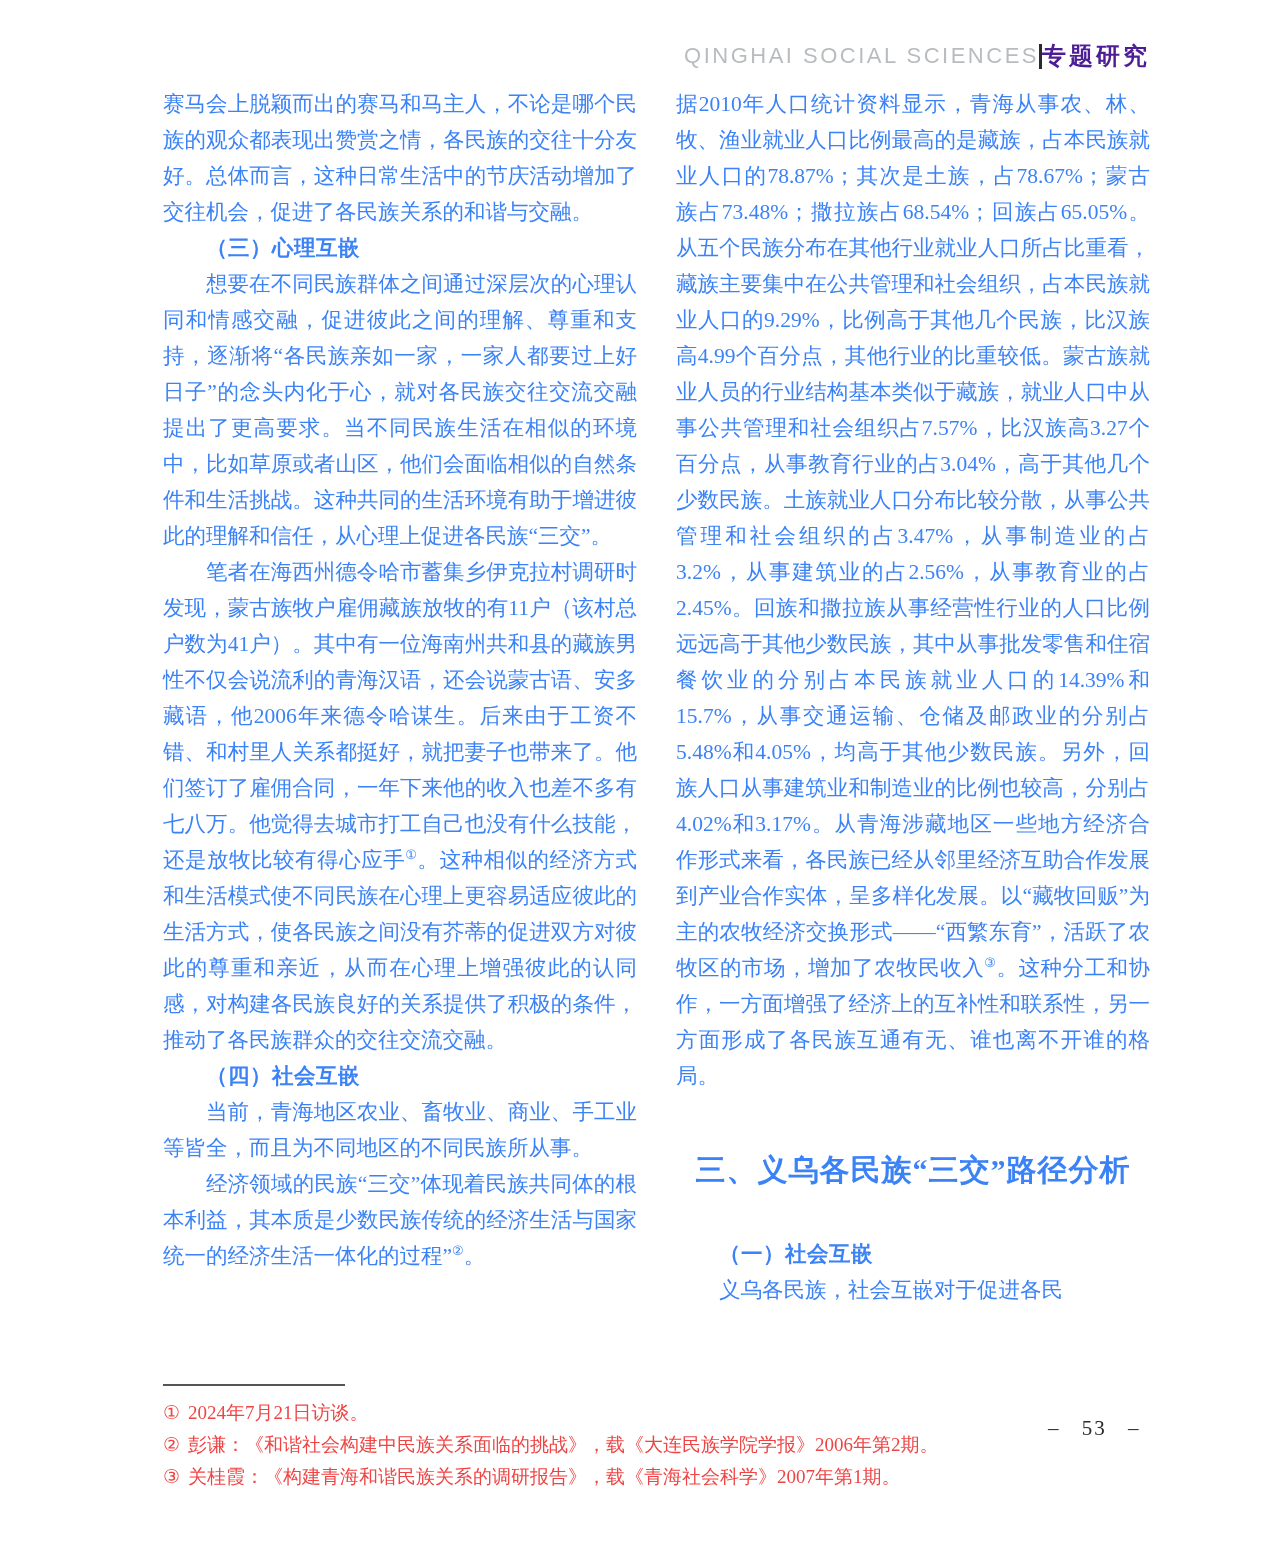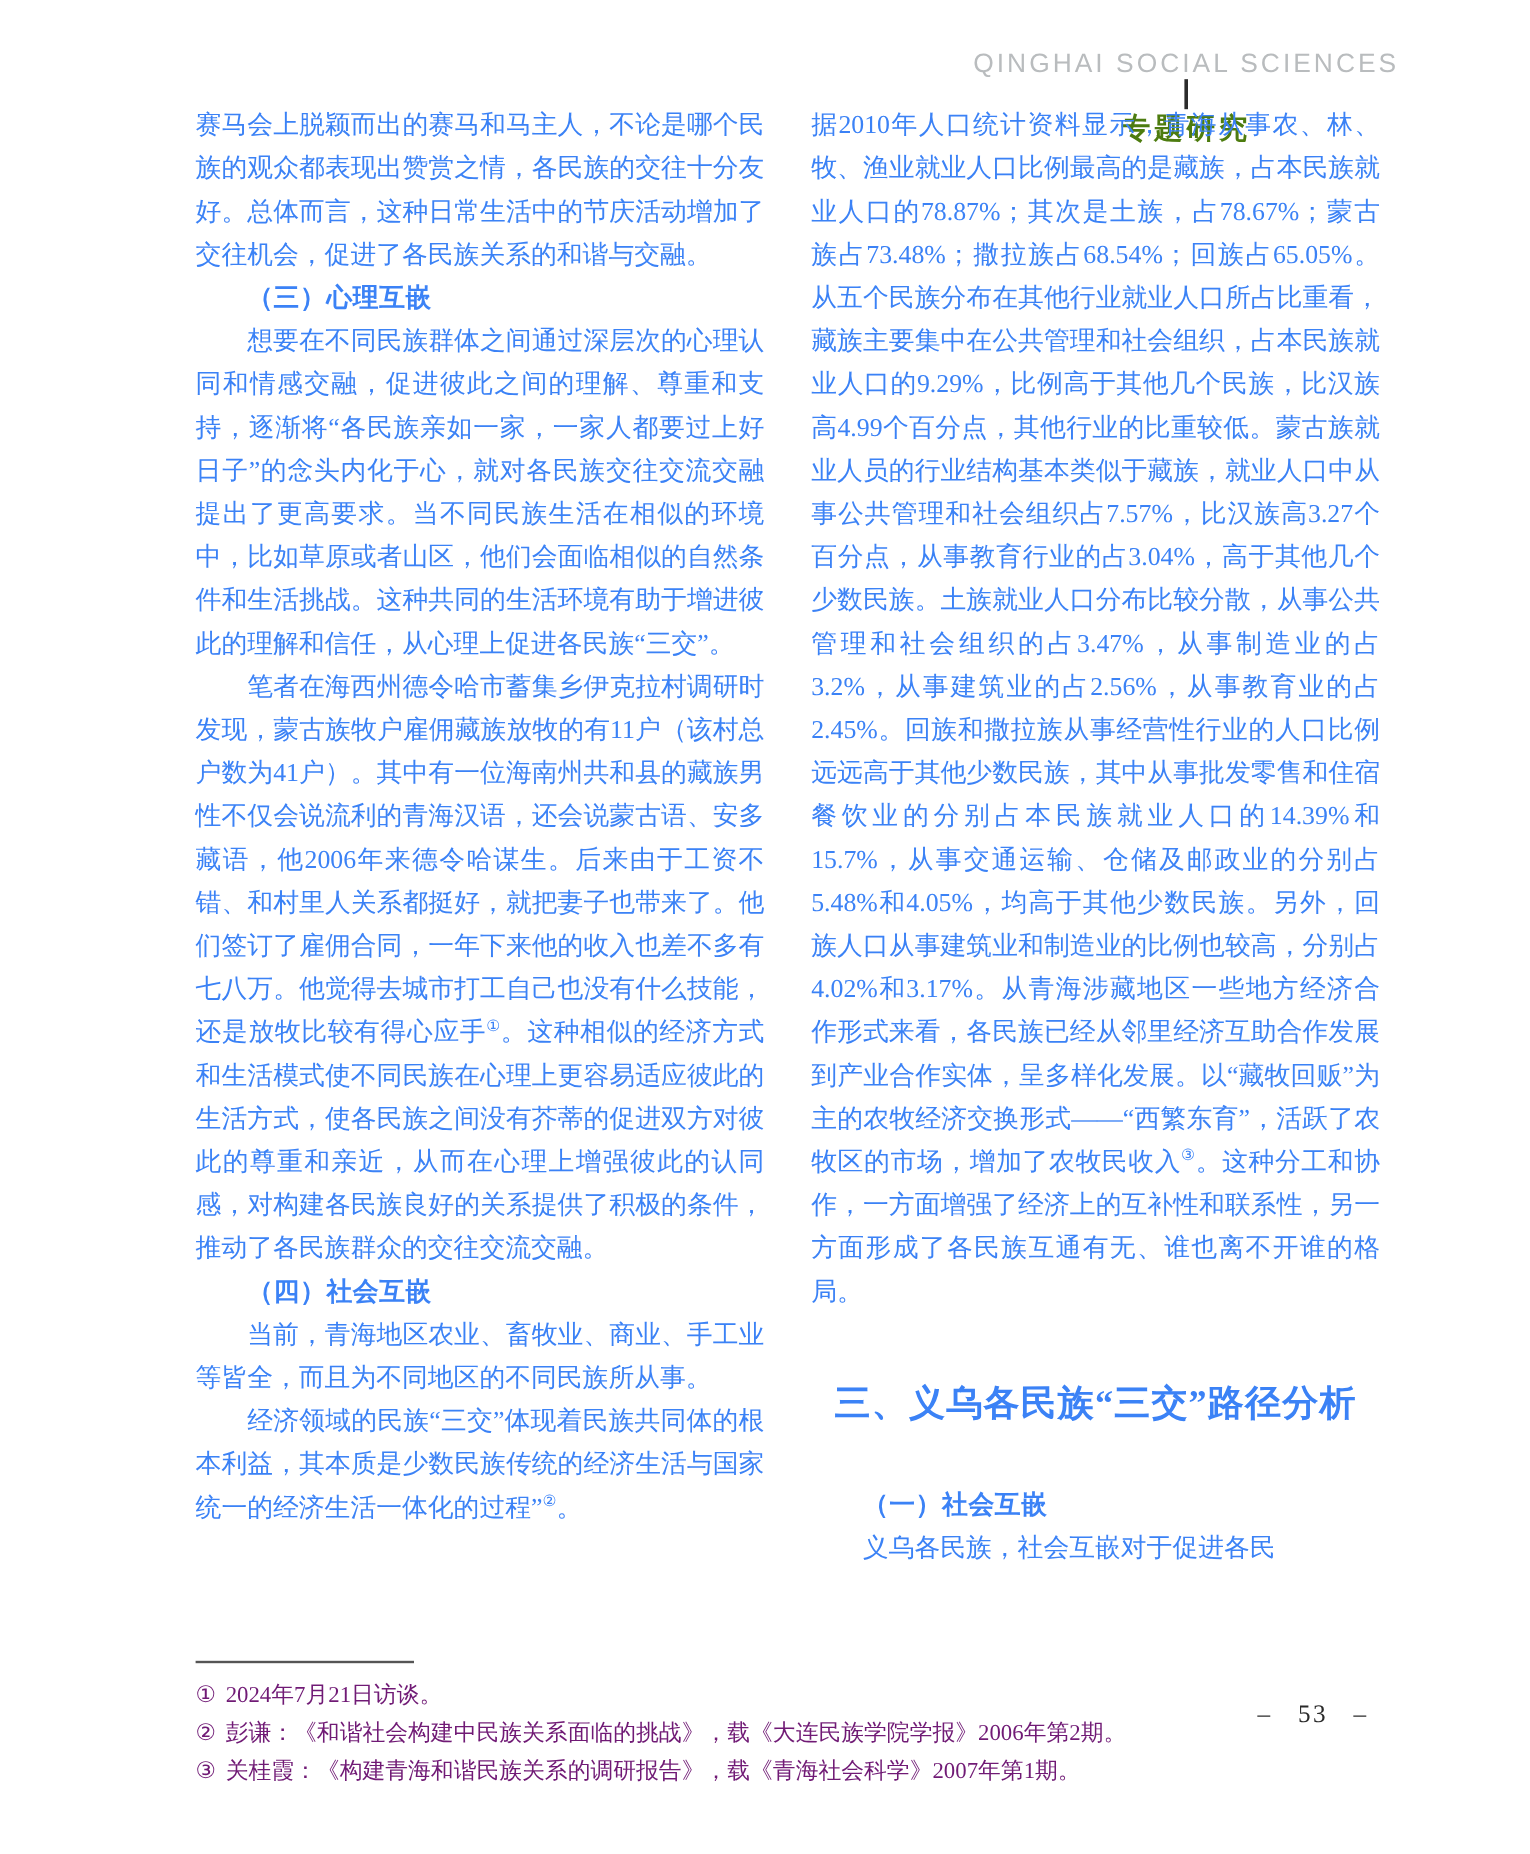--- a/index.html
+++ b/index.html
@@ -10,38 +10,37 @@
     background: #ffffff;
     overflow: hidden;
     font-family: "Liberation Serif", serif;
     color: #1f1f1f;
   }
 
   
   .running-head {
     position: absolute;
     top: 40px;
-    right: 109px;
+    right: 125px;
     display: flex;
     align-items: center;
     font-family: "Liberation Sans", sans-serif;
-    flex-direction: column;
   }
   .journal-en {
     color: #b9bcbe;
     font-size: 22px;
     letter-spacing: 2.5px;
   }
   .head-bar {
     width: 3px;
     height: 25px;
     background: #2b2b2b;
   }
   .column-title-cn {
-    color: #4d7c0f;
+    color: #4c1d95;
     font-size: 24px;
     font-weight: bold;
     letter-spacing: 3px;
     text-align: right;
   }
 
   
   .text-col {
     position: absolute;
     top: 86px;
@@ -80,21 +79,21 @@
   }
 
   
   .footnotes {
     position: absolute;
     left: 163px;
     top: 1384px;
     width: 1000px;
     font-size: 19px;
     line-height: 32px;
-    color: #701a75;
+    color: #ef4444;
   }
   .fn-divider {
     width: 182px;
     height: 0;
     border-top: 2px solid #555;
     margin-bottom: 11px;
   }
   .fn-line { margin: 0; }
   .fn-marker { margin-right: 8px; }
 

